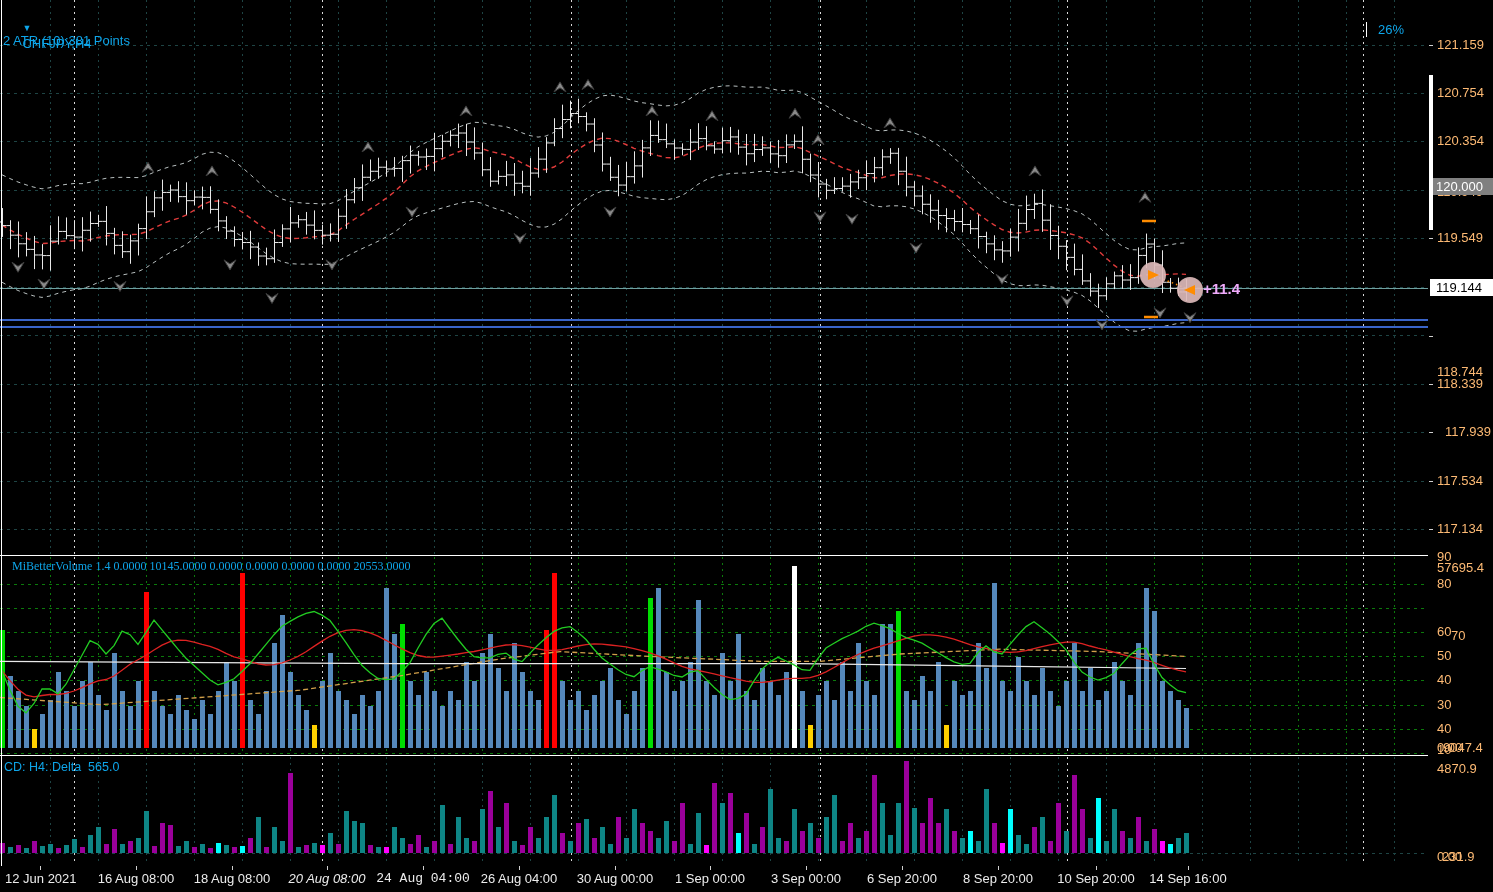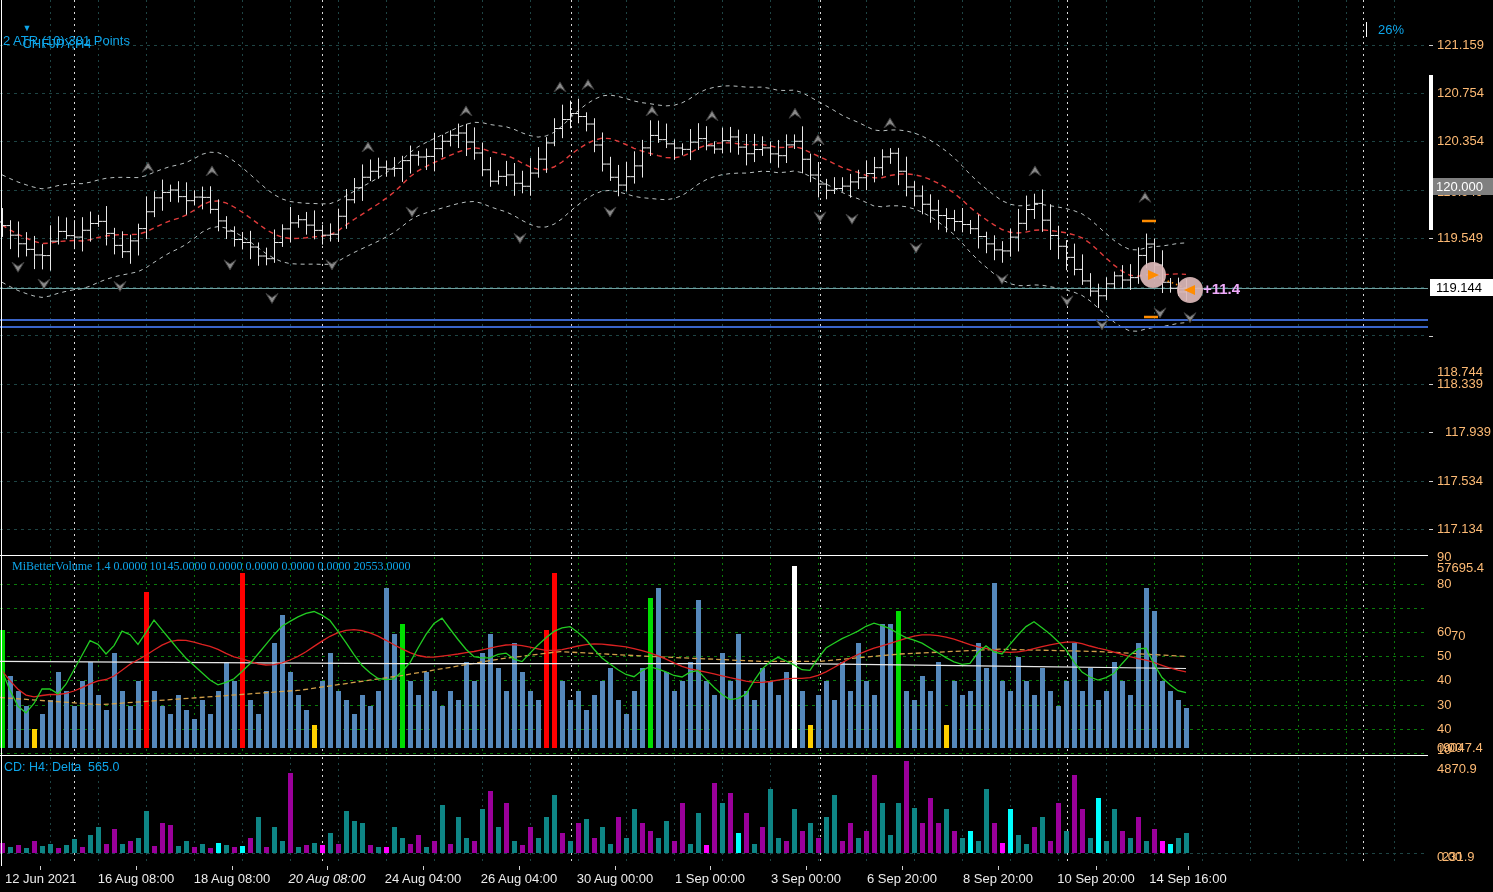--- a/index.html
+++ b/index.html
@@ -1018,21 +1018,21 @@
     <div class="axis-label" style="top: 849px; left: 1437px;">0.00</div>
     <div class="axis-label" style="top: 849px; left: 1442px;">231.9</div>
     <div class="t-label" style="left: 5px; transform: none;">12 Jun 2021</div>
     <div class="t-tick" style="left: 40px;"></div>
     <div class="t-label" style="left: 136px;">16 Aug 08:00</div>
     <div class="t-tick" style="left: 136px;"></div>
     <div class="t-label" style="left: 232px;">18 Aug 08:00</div>
     <div class="t-tick" style="left: 232px;"></div>
     <div class="t-label" style="left: 327px; font-style: italic;">20 Aug 08:00</div>
     <div class="t-tick" style="left: 327px;"></div>
-    <div class="t-label" style="left: 423px;">24 Aug 04:00</div>
+    <div class="t-label" style="left: 423px; font-family: Liberation Mono, monospace;">24 Aug 04:00</div>
     <div class="t-tick" style="left: 423px;"></div>
     <div class="t-label" style="left: 519px;">26 Aug 04:00</div>
     <div class="t-tick" style="left: 519px;"></div>
     <div class="t-label" style="left: 615px;">30 Aug 00:00</div>
     <div class="t-tick" style="left: 615px;"></div>
     <div class="t-label" style="left: 710px;">1 Sep 00:00</div>
     <div class="t-tick" style="left: 710px;"></div>
     <div class="t-label" style="left: 806px;">3 Sep 00:00</div>
     <div class="t-tick" style="left: 806px;"></div>
     <div class="t-label" style="left: 902px;">6 Sep 20:00</div>

